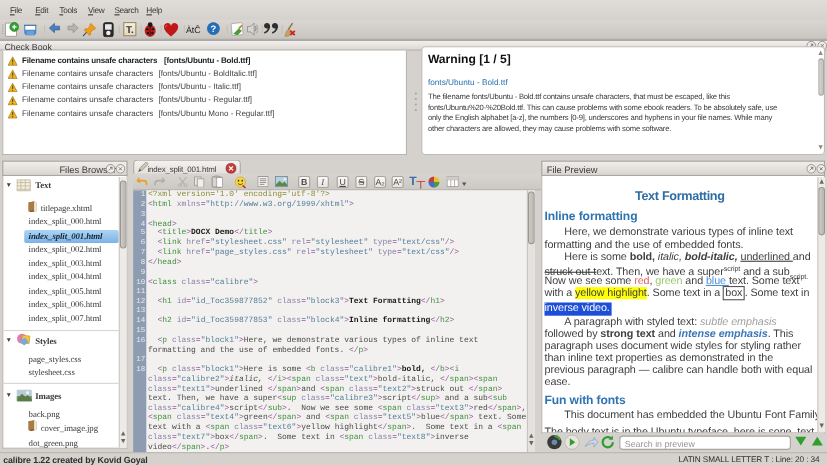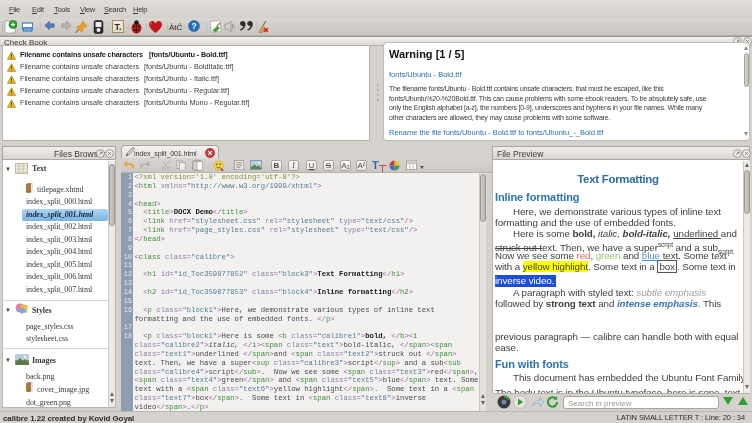--- a/index.html
+++ b/index.html
@@ -224,21 +224,20 @@
         <circle cx="4.5" cy="7.1" r="0.6" fill="#5a4a10"></circle>
       </svg>
       <span class="t1">Filename contains unsafe characters</span>
       <span class="t2">[fonts/Ubuntu Mono - Regular.ttf]</span>
     </div>
 </div>
 <div id="warnpanel" class="abs">
   <div class="wt">Warning [1 / 5]</div>
   <div class="lnk" style="top:27px">fonts/Ubuntu - Bold.ttf</div>
   <div class="body">The filename fonts/Ubuntu - Bold.ttf contains unsafe characters, that must be escaped, like this<br>fonts/Ubuntu%20-%20Bold.ttf. This can cause problems with some ebook readers. To be absolutely safe, use<br>only the English alphabet [a-z], the numbers [0-9], underscores and hyphens in your file names. While many<br>other characters are allowed, they may cause problems with some software.</div>
-  <div class="lnk" style="top:85px">Rename the file fonts/Ubuntu - Bold.ttf to fonts/Ubuntu_-_Bold.ttf</div>
 </div>
 
 <div class="abs" style="left:376.5px;top:84px;width:2px;height:2px;border-radius:50%;background:#a8a49f"></div>
 <div class="abs" style="left:376.5px;top:89px;width:2px;height:2px;border-radius:50%;background:#a8a49f"></div>
 <div class="abs" style="left:376.5px;top:94px;width:2px;height:2px;border-radius:50%;background:#a8a49f"></div>
 <div class="abs" style="left:376.5px;top:99px;width:2px;height:2px;border-radius:50%;background:#a8a49f"></div>
 
 <div class="abs" style="left:744px;top:46px;width:0;height:0;border-left:2.5px solid transparent;border-right:2.5px solid transparent;border-bottom:4px solid #8d8984"></div>
 <div class="abs" style="left:743.5px;top:53px;width:5px;height:34px;background:linear-gradient(90deg,#d8d4d0,#c2beba);border:1px solid #a5a19d;border-radius:2.5px"></div>
 <div class="abs" style="left:744px;top:132px;width:0;height:0;border-left:2.5px solid transparent;border-right:2.5px solid transparent;border-top:4px solid #8d8984"></div>
@@ -452,20 +451,22 @@
   <div class="pvl h2c" style="top:32px">Inline formatting</div>
   <div class="pvl ind" style="top:46px">Here, we demonstrate various types of inline text</div>
   <div class="pvl" style="top:57px">formatting and the use of embedded fonts.</div>
   <div class="pvl ind" style="top:68px">Here is some <b>bold,</b> <i>italic,</i> <b><i>bold-italic,</i></b> <u>underlined </u>and</div>
   <div class="pvl" style="top:79px"><s>struck out t</s>ext. Then, we have a super<sup style="font-size:6.5px">script</sup> and a sub<sub style="font-size:6.5px">script.</sub></div>
   <div class="pvl" style="top:90px">Now we see some <span style="color:#e06464">red</span>, <span style="color:#9ac873">green</span> and <span style="color:#4a90d2;text-decoration:underline">blue </span>text. Some text</div>
   <div class="pvl" style="top:101px">with a <span style="background:#ffff00">yellow highlight</span>. Some text in a <span style="border:1px solid #555;padding:0 1px">box</span>. Some text in</div>
   <div class="pvl" style="top:115px"><span style="background:#1d4ed8;color:#fff;padding:0 2px 1px 0">inverse video.</span></div>
   <div class="pvl ind" style="top:127px">A paragraph with styled text: <span style="color:#a0a0a0;font-style:italic">subtle emphasis</span></div>
   <div class="pvl" style="top:138px">followed by <b>strong text</b> and <b><i style="color:#3a76b8">intense emphasis</i></b>. This</div>
+  <div class="pvl" style="top:149px">paragraph uses document wide styles for styling rather</div>
+  <div class="pvl" style="top:160px">than inline text properties as demonstrated in the</div>
   <div class="pvl" style="top:171px">previous paragraph — calibre can handle both with equal</div>
   <div class="pvl" style="top:182px">ease.</div>
   <div class="pvl h2c" style="top:199px">Fun with fonts</div>
   <div class="pvl ind" style="top:212px">This document has embedded the Ubuntu Font Family.</div>
   <div class="pvl" style="top:227px">The body text is in the Ubuntu typeface, here is sone, text</div>
 </div>
 <div id="pvscroll" class="abs">
   <div style="position:absolute;left:1px;top:2px;width:0;height:0;border-left:2.5px solid transparent;border-right:2.5px solid transparent;border-bottom:4px solid #6a6662"></div>
   <div style="position:absolute;left:0;top:9px;width:6px;height:44px;background:linear-gradient(90deg,#cfcbc7,#b8b4b0);border:1px solid #9a9692;border-radius:3px"></div>
   <div style="position:absolute;left:1px;top:224px;width:0;height:0;border-left:2.5px solid transparent;border-right:2.5px solid transparent;border-top:4px solid #6a6662"></div>

